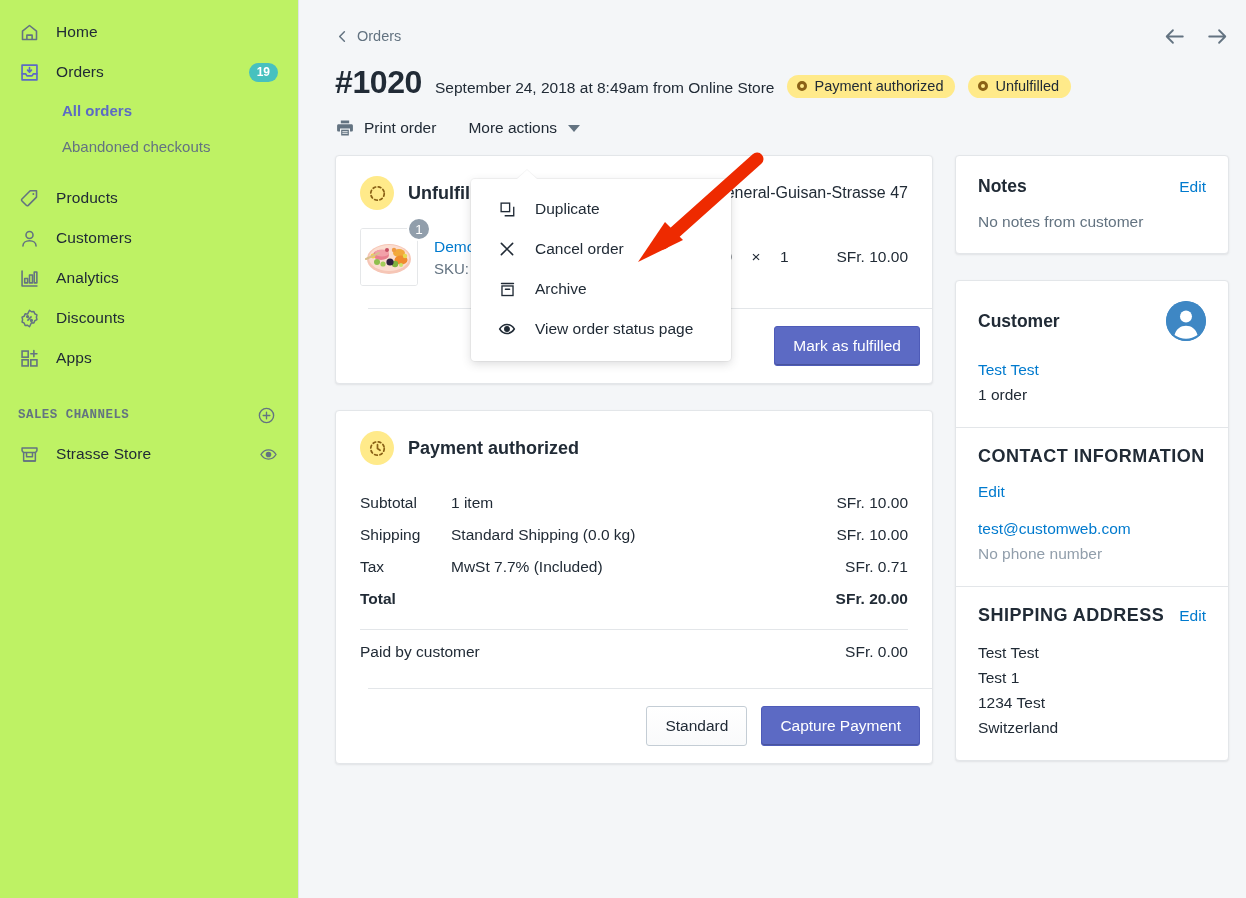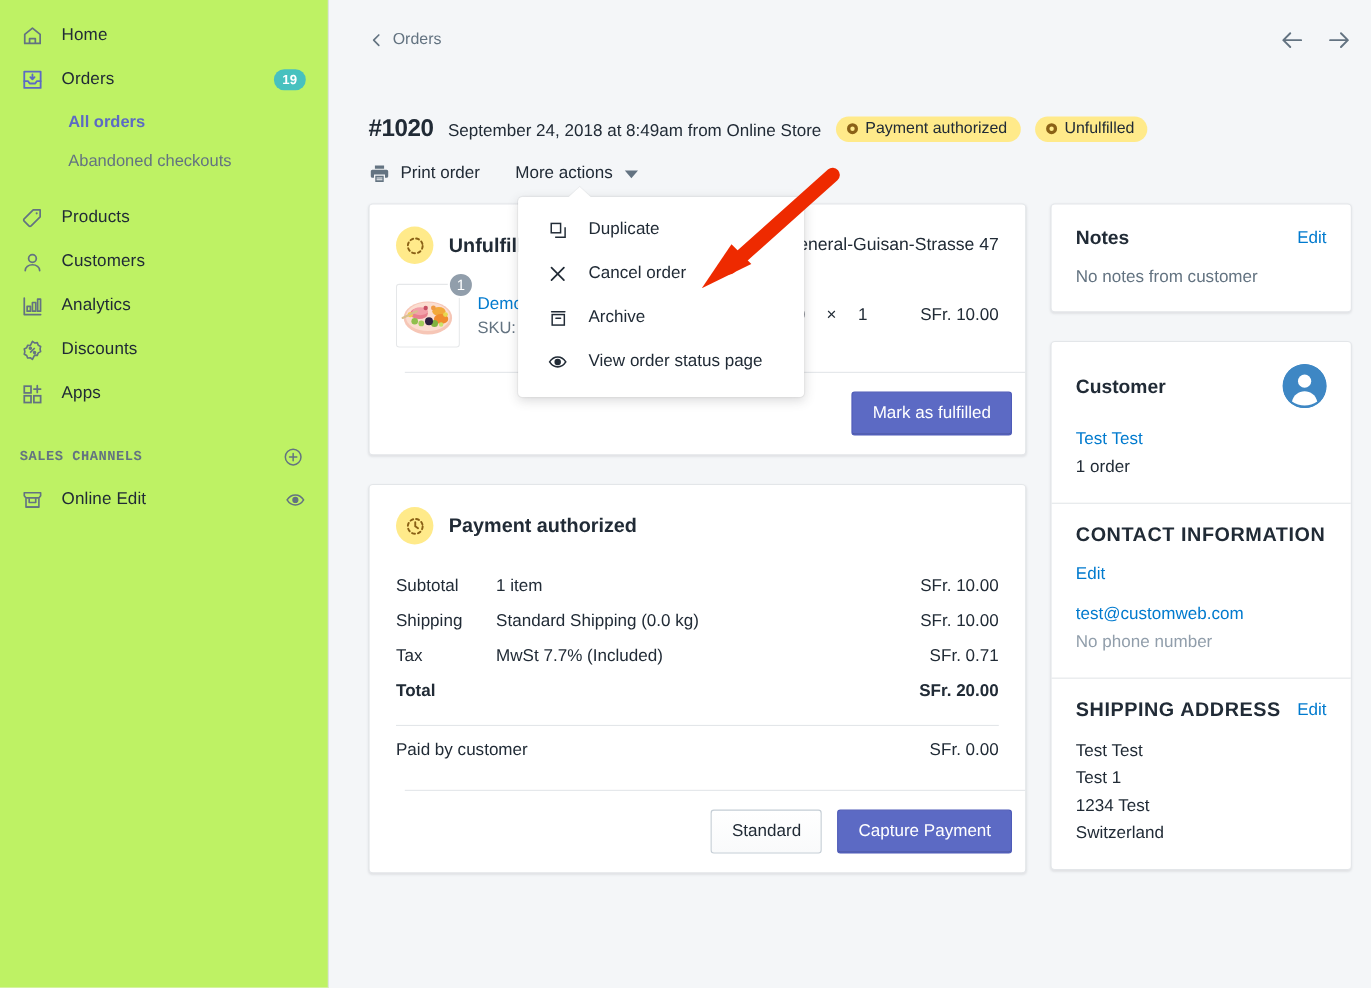--- a/index.html
+++ b/index.html
@@ -73,21 +73,21 @@
   }
   .breadcrumb { display: flex; align-items: center; gap: 7px; cursor: pointer; }
   .breadcrumb-text { font-size: 14.5px; color: #637381; }
   .page-arrows { display: flex; gap: 18px; align-items: center; }
   .page-arrows span { cursor: pointer; color: #637381; display: flex; }
 
   .title-row {
     display: flex; align-items: baseline; gap: 13px; margin-top: 16px;
     flex-wrap: nowrap;
   }
-  .order-num { font-size: 22px; font-weight: bold; letter-spacing: -0.4px; margin-top: 40px; }
+  .order-num { font-size: 32px; font-weight: bold; letter-spacing: -0.4px; }
   .order-meta { font-size: 15.5px; color: #212B36; }
   .pill {
     display: inline-flex; align-items: center; gap: 7px;
     background: #FFEA8A; color: #212B36;
     border-radius: 13px; padding: 3px 12px 4px 10px;
     font-size: 14.5px; position: relative; top: -2px;
     white-space: nowrap;
   }
   .pill-dot {
     width: 10px; height: 10px; border-radius: 50%;
@@ -327,21 +327,21 @@
     </div>
 
     <div class="nav-row">
       <span class="nav-ico">
         <svg width="21" height="21" viewBox="0 0 24 24" fill="none" stroke="currentColor" stroke-width="1.7" stroke-linejoin="round">
             <path d="M3.5 4.5h17v3.2l-1.6 2.1H5.1L3.5 7.7z"></path>
             <path d="M5.3 10.3v9.2h13.4v-9.2"></path>
             <path d="M5.3 19.5h13.4M8.6 10.3v4.4h6.8v-4.4"></path>
           </svg>
       </span>
-      <span class="nav-label">Online Edit</span>
+      <span class="nav-label">Strasse Store</span>
       <span class="mini-ico">
         <svg width="19" height="19" viewBox="0 0 24 24" fill="none" stroke="currentColor" stroke-width="1.7">
             <path d="M2.5 12S6 6.2 12 6.2 21.5 12 21.5 12 18 17.8 12 17.8 2.5 12 2.5 12z"></path>
             <circle cx="12" cy="12" r="2.7" fill="currentColor"></circle>
           </svg>
       </span>
     </div>
   </div>
 
   <div class="main">

